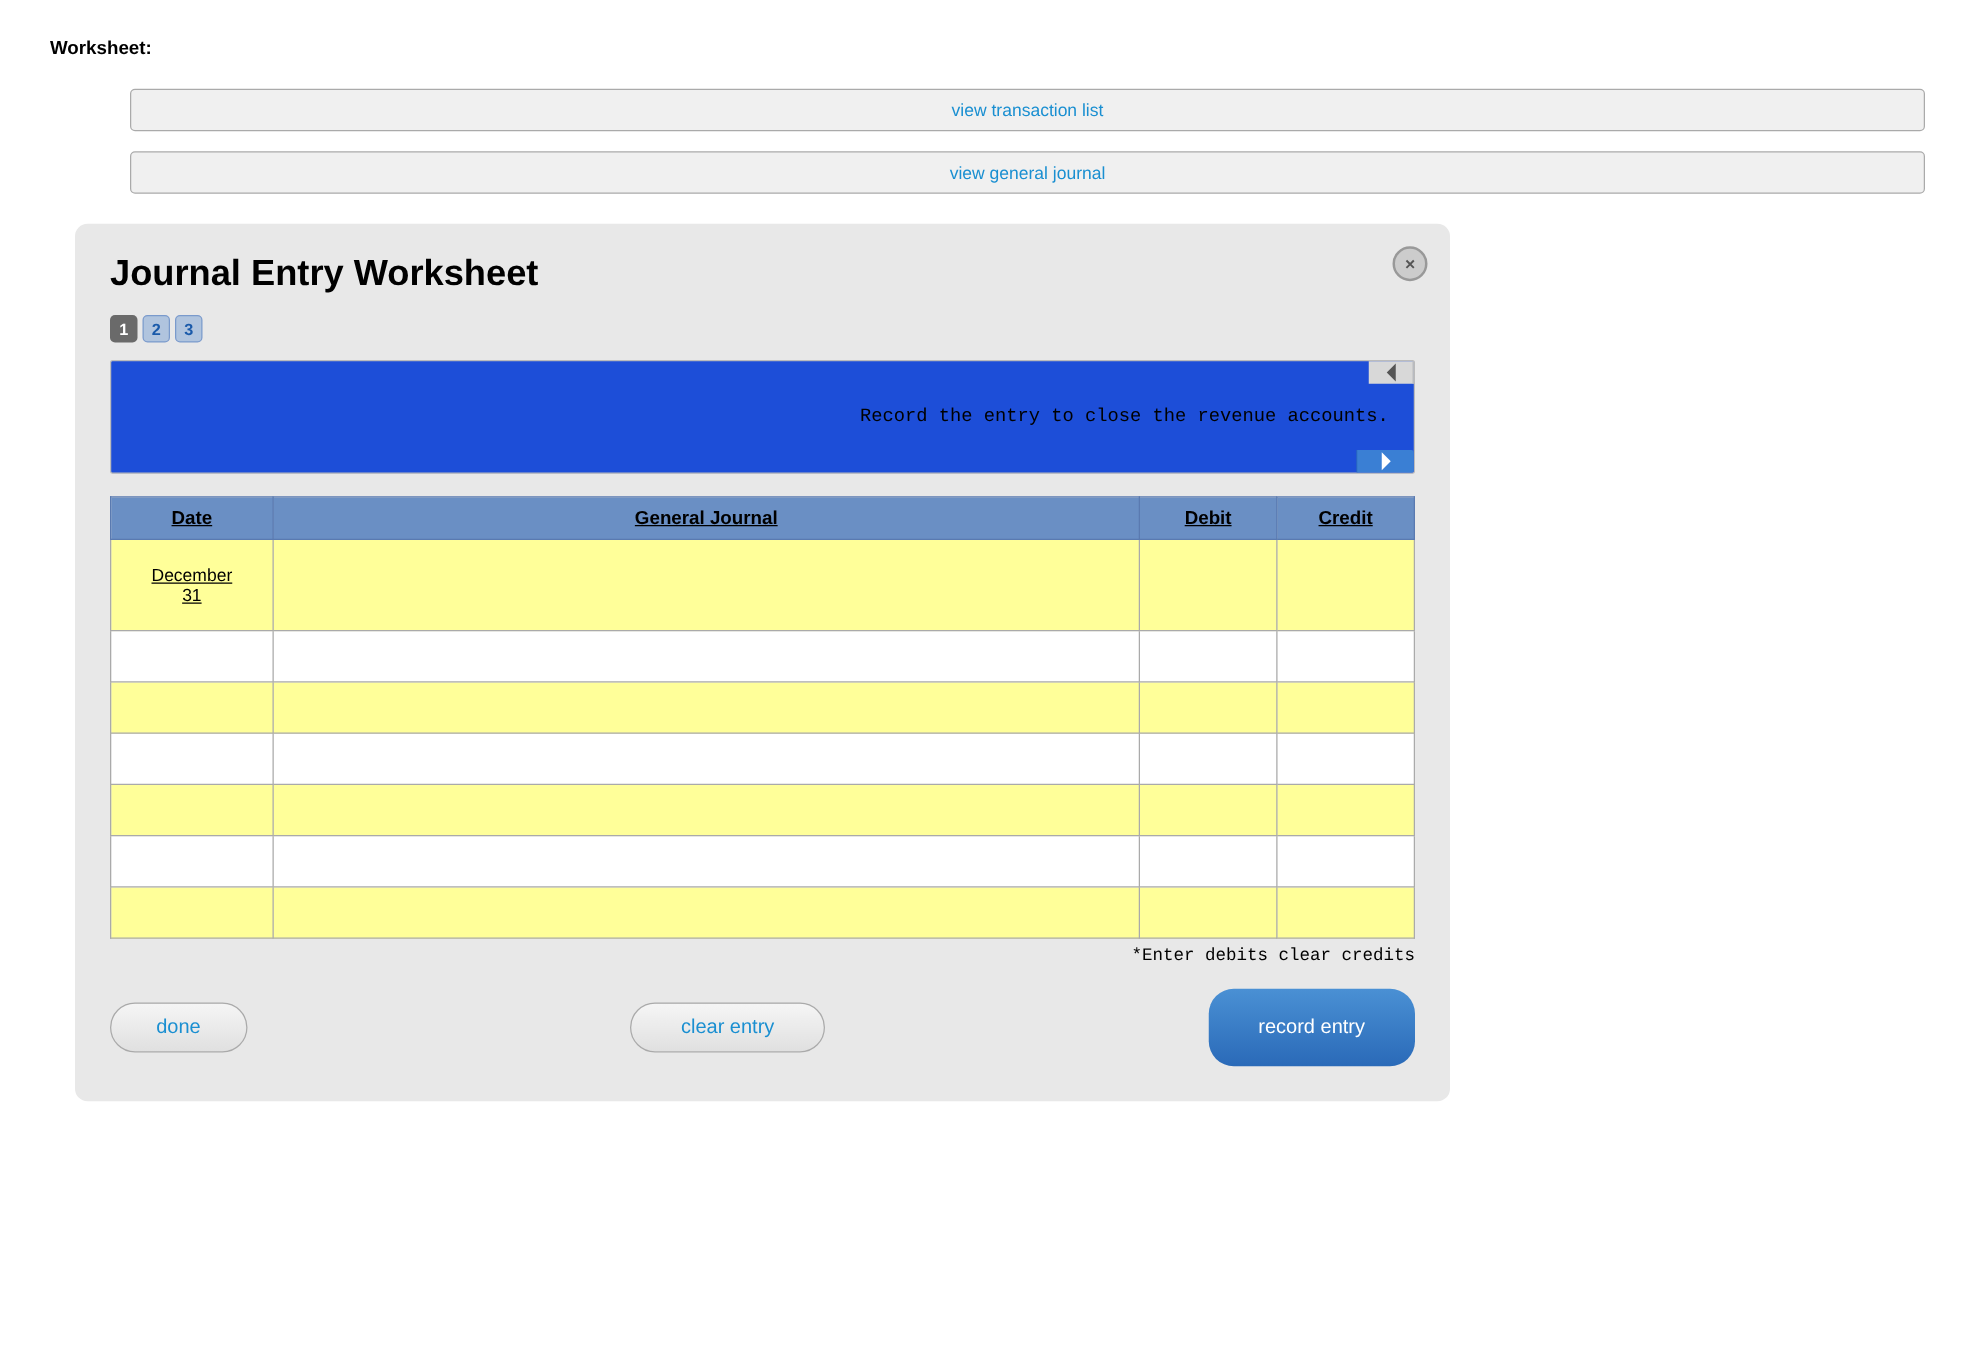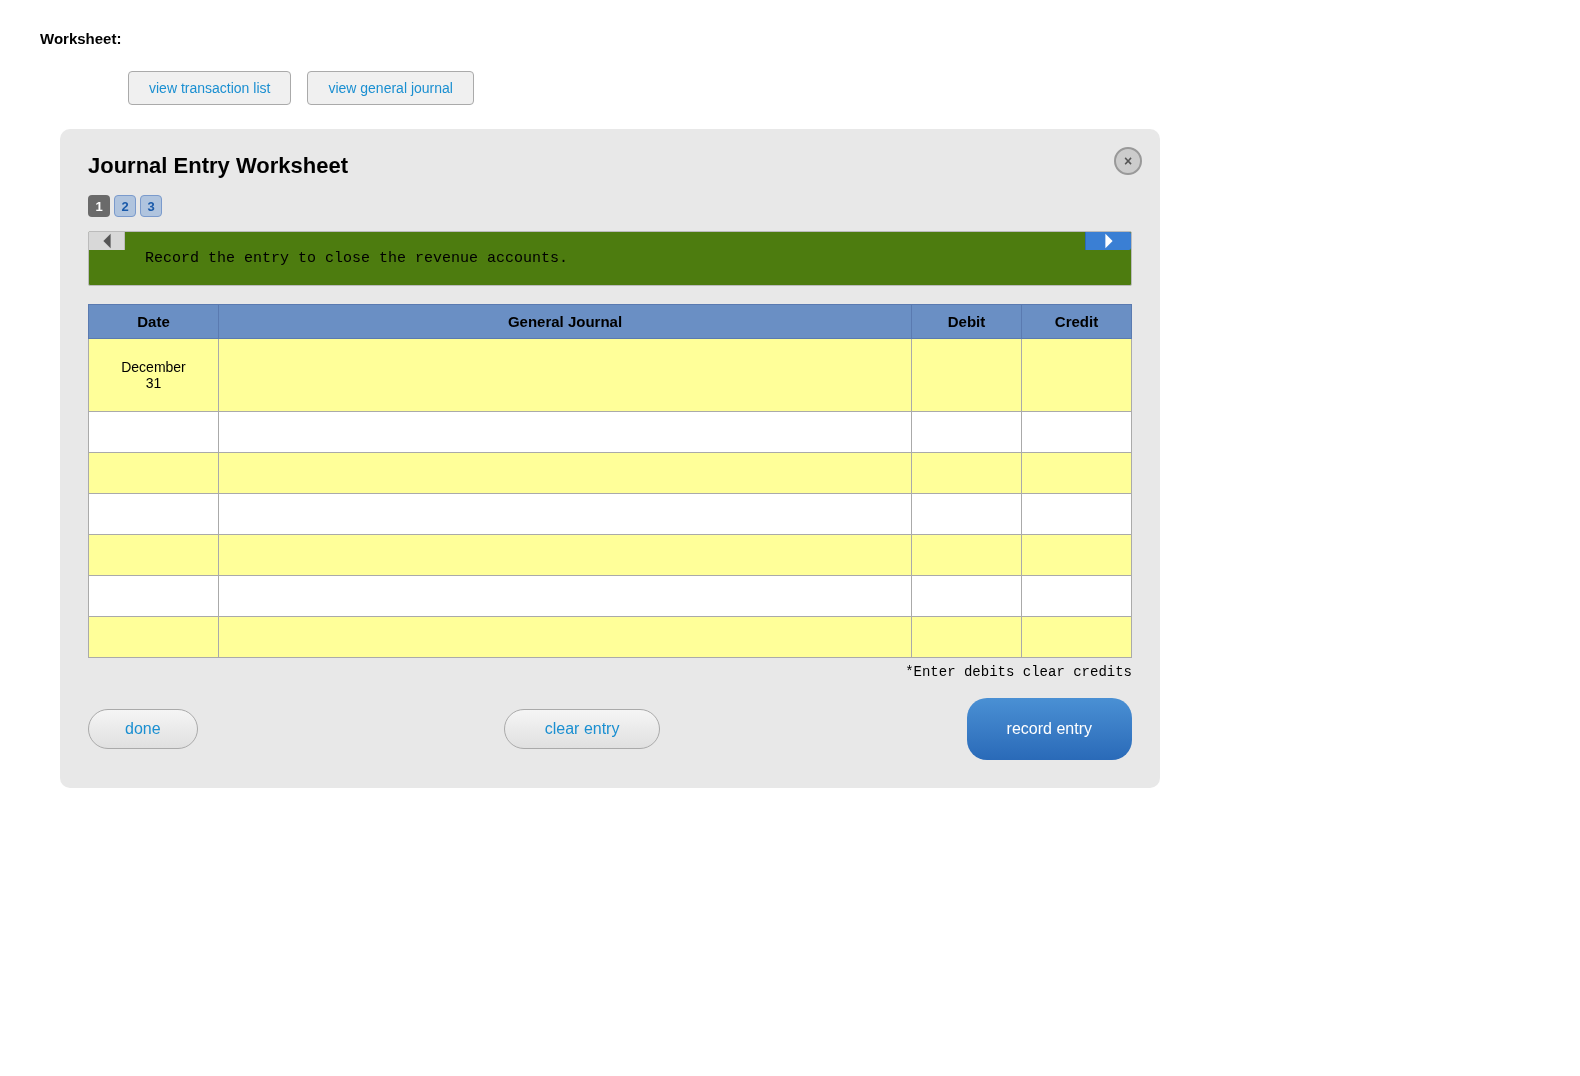--- a/index.html
+++ b/index.html
@@ -28,21 +28,22 @@
     }
     .required-item span.red-bold {
       color: #cc0000;
       font-weight: bold;
     }
 
     .top-buttons {
       display: flex;
       gap: 16px;
       margin-bottom: 24px;
-      margin-left: 88px;
+      margin-left: 64px;
+      flex-direction: column;
     }
     .top-btn {
       border: 1px solid #aaa;
       background: #f0f0f0;
       border-radius: 4px;
       padding: 8px 20px;
       color: #1a8fd1;
       font-size: 14px;
       cursor: pointer;
       font-family: Arial, sans-serif;
@@ -51,21 +52,21 @@
     .worksheet-container {
       background: #e8e8e8;
       border-radius: 10px;
       padding: 24px 28px 28px 28px;
       margin: 0 20px;
       position: relative;
       max-width: 1100px;
     }
 
     .worksheet-title {
-      font-size: 22px;
+      font-size: 29px;
       font-weight: bold;
       color: #000;
       margin-bottom: 16px;
     }
 
     .close-btn {
       position: absolute;
       top: 18px;
       right: 18px;
       width: 28px;
@@ -103,25 +104,26 @@
       color: #fff;
     }
     .step-badge.inactive {
       background: #b0c4de;
       color: #1a5aaa;
       border: 1px solid #7a9acc;
     }
 
     .instruction-area {
       display: flex;
-      align-items: flex-start;
+      align-items: flex-end;
       margin-bottom: 18px;
-      background: #4d7c0f;
+      background: #1d4ed8;
       border: 1px solid #bbb;
       border-radius: 2px;
+      flex-direction: column;
     }
     .nav-arrow-left {
       width: 36px;
       background: #d8d8d8;
       display: flex;
       align-items: center;
       justify-content: center;
       cursor: pointer;
       border-right: 1px solid #bbb;
       flex-shrink: 0;
@@ -146,20 +148,21 @@
       padding: 18px 20px;
       font-size: 15px;
       color: #000;
       font-family: 'Courier New', monospace;
     }
 
     .journal-table {
       width: 100%;
       border-collapse: collapse;
       margin-bottom: 6px;
+      text-decoration: underline;
     }
     .journal-table thead tr th {
       background: #6a8fc4;
       color: #000;
       font-weight: bold;
       padding: 8px 10px;
       border: 1px solid #5a7ab0;
       font-size: 15px;
       text-align: center;
     }

